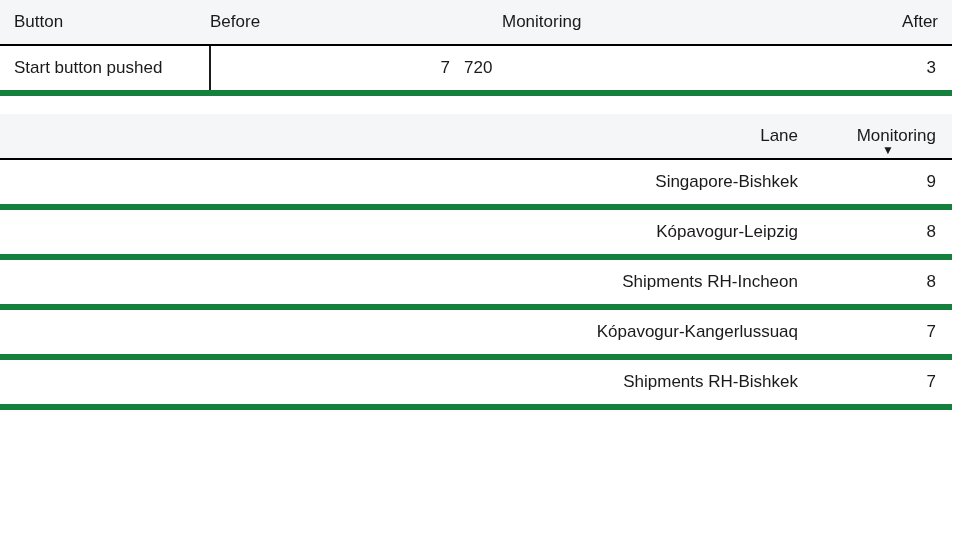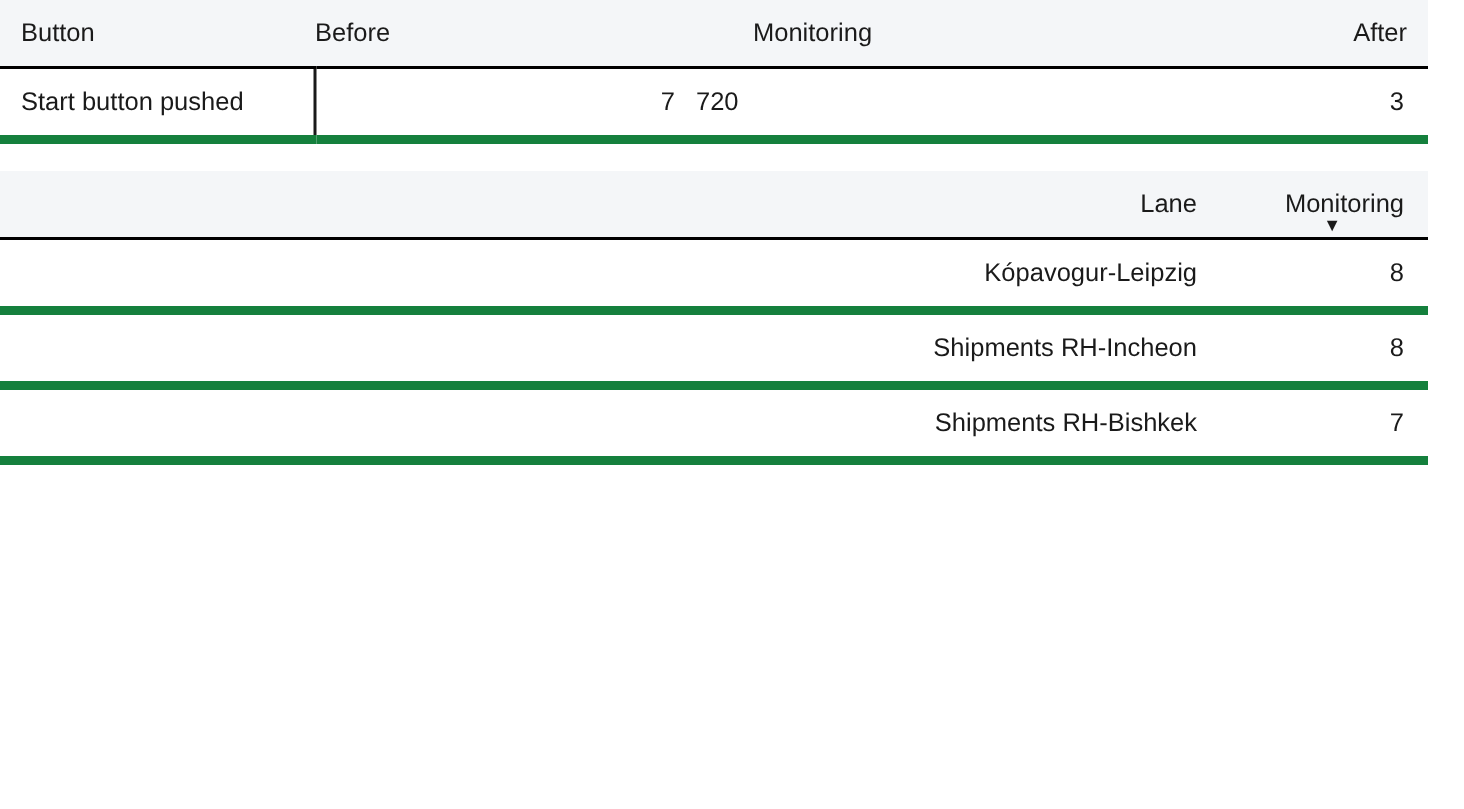--- a/index.html
+++ b/index.html
@@ -93,26 +93,34 @@
       <tr>
         <th>Lane</th>
         <th>
           <span>Monitoring</span>
           <span class="sort-caret">▼</span>
         </th>
       </tr>
     </thead>
     <tbody>
       <tr>
+        <td>Singapore-Bishkek</td>
+        <td>9</td>
+      </tr>
+      <tr>
         <td>Kópavogur-Leipzig</td>
         <td>8</td>
       </tr>
       <tr>
         <td>Shipments RH-Incheon</td>
         <td>8</td>
+      </tr>
+      <tr>
+        <td>Kópavogur-Kangerlussuaq</td>
+        <td>7</td>
       </tr>
       <tr>
         <td>Shipments RH-Bishkek</td>
         <td>7</td>
       </tr>
     </tbody>
   </table>
 
 </div>
 

